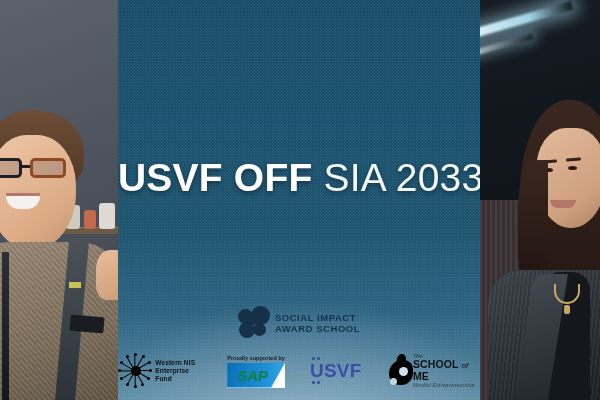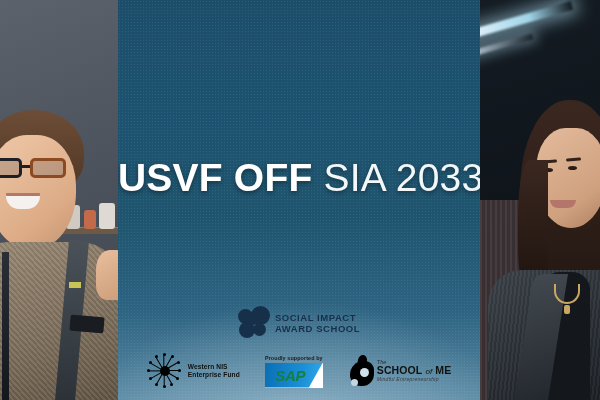--- a/index.html
+++ b/index.html
@@ -370,20 +370,31 @@
       </div>
 
       <div class="sponsor sap">
         <span class="sap-sup">Proudly supported by</span>
         <span class="sap-badge">
           <span class="fill"></span>
           <span class="sap-word">SAP</span>
         </span>
       </div>
 
+      <div class="sponsor usvf">
+        <span class="usvf-dots">
+            <i></i>
+            <i></i>
+          </span>
+        <span class="usvf-word">USVF</span>
+        <span class="usvf-dots2">
+            <i></i>
+            <i></i>
+          </span>
+      </div>
 
       <div class="sponsor schoolme">
         <span class="sm-mark">
           <span class="ear"></span>
           <span class="body"></span>
           <span class="notch"></span>
           <span class="notch2"></span>
         </span>
         <span class="sm-text">
           <div class="sm-the">The</div>

